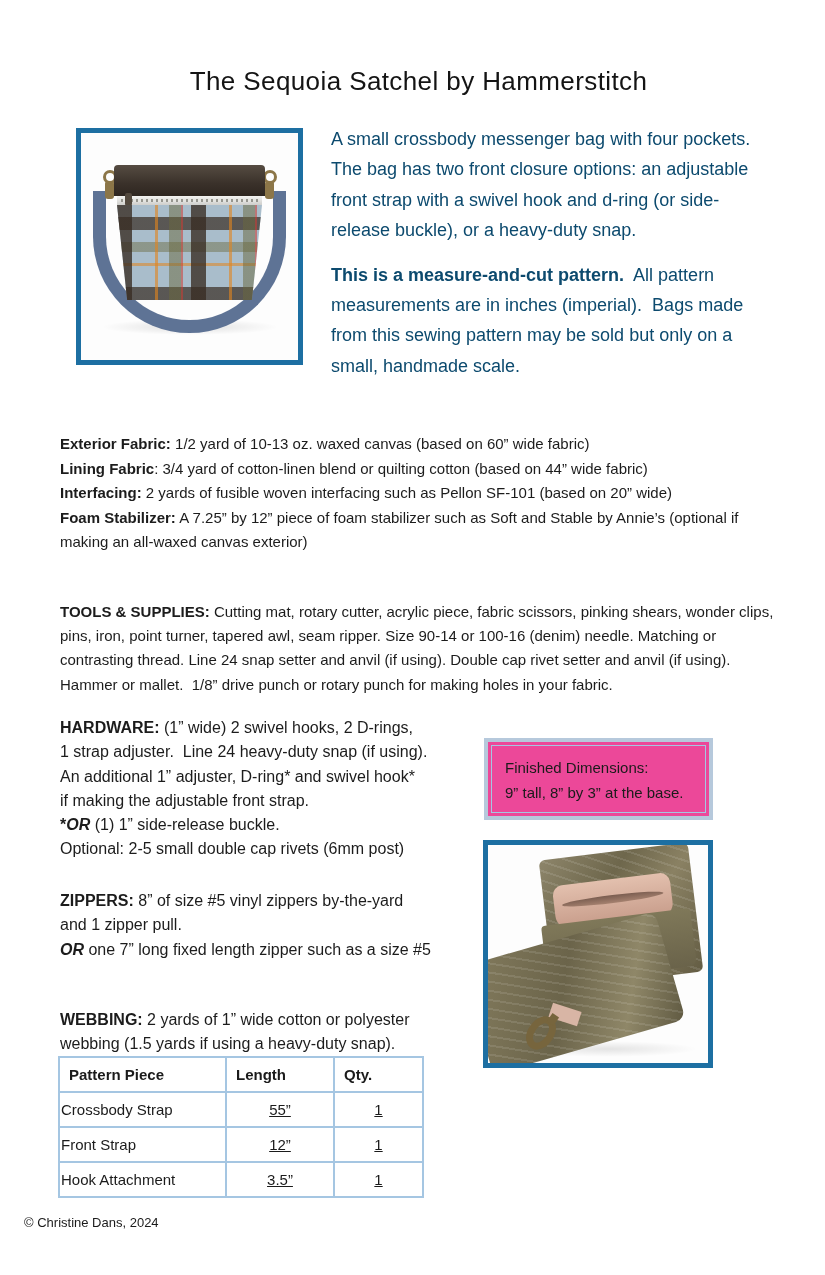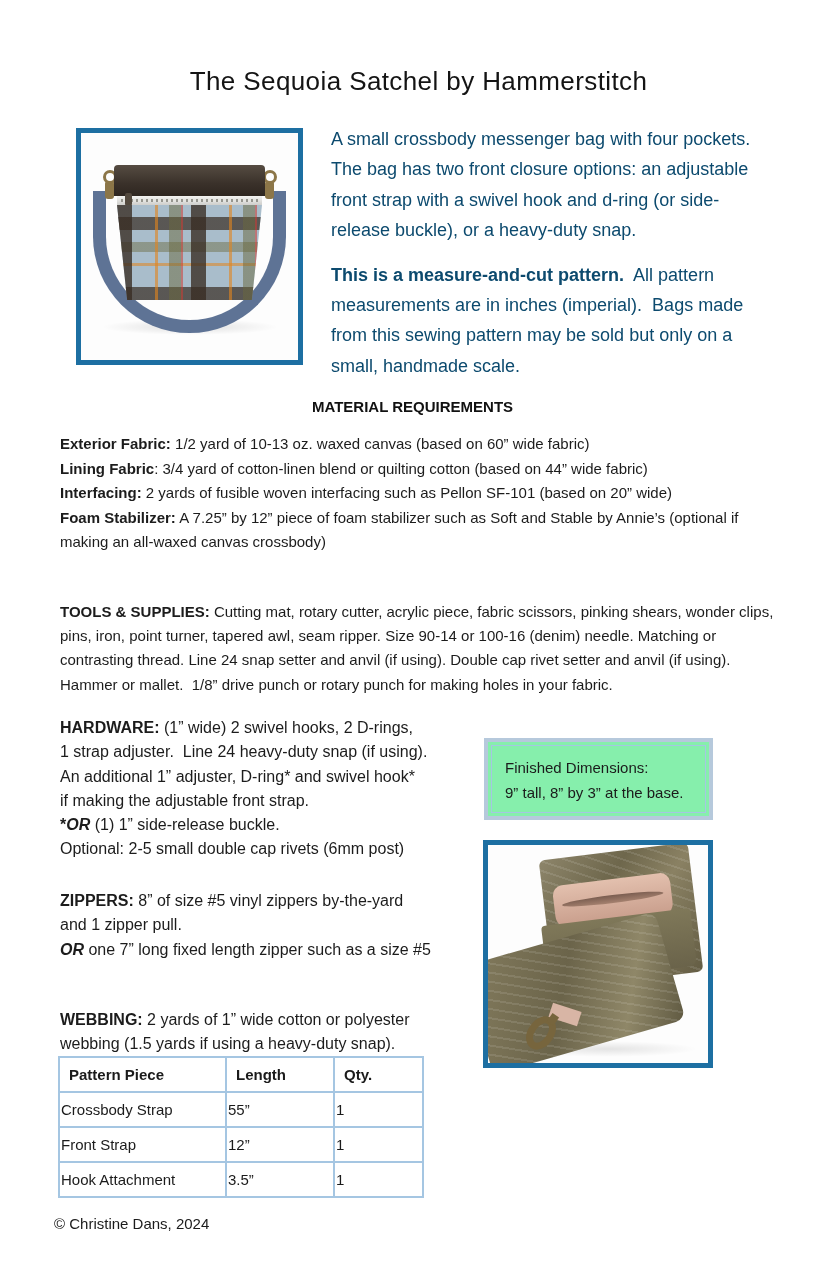--- a/index.html
+++ b/index.html
@@ -51,21 +51,21 @@
                font-size:15px;font-weight:bold;color:#111;}
 
   .materials{position:absolute;left:60px;top:432px;font-size:15px;line-height:24.6px;}
   .tools{position:absolute;left:60px;top:600px;font-size:15px;line-height:24.2px;}
   .hardware{position:absolute;left:60px;top:716px;font-size:16px;line-height:24.3px;}
   .zippers{position:absolute;left:60px;top:889px;font-size:16px;line-height:24.4px;}
   .webbing{position:absolute;left:60px;top:1008px;font-size:16px;line-height:24px;}
 
   
   .dims-box{position:absolute;left:484px;top:738px;width:229px;height:82px;box-sizing:border-box;
-            border:4px solid #b6c9dc;background:#86efac;padding:3px;}
+            border:4px solid #b6c9dc;background:#ec4899;padding:3px;}
   .dims-inner{width:100%;height:100%;box-sizing:border-box;border:1px solid #a5c6e2;
               padding:9px 0 0 13px;font-size:15px;line-height:25px;color:#1b1b1b;}
 
   
   .photo2{position:absolute;left:483px;top:840px;width:230px;height:228px;
           border:5px solid #1d6fa2;box-sizing:border-box;background:#fdfdfd;overflow:hidden;}
   .p2-shadow{position:absolute;left:30px;top:196px;width:180px;height:16px;
              background:radial-gradient(ellipse at center,rgba(0,0,0,0.10),rgba(0,0,0,0) 70%);}
   .p2-back{position:absolute;left:58px;top:6px;width:150px;height:130px;transform:rotate(-7deg);
            background:linear-gradient(130deg,#8d856a 0%,#6e674c 35%,#8a8163 60%,#635c43 100%);
@@ -85,24 +85,24 @@
   .p2-hook{position:absolute;left:40px;top:170px;width:26px;height:36px;box-sizing:border-box;
            border:7px solid #77653d;border-radius:50%/48%;transform:rotate(35deg);}
   .p2-hook::after{content:"";position:absolute;left:4px;top:-12px;width:8px;height:10px;background:#77653d;}
 
   
   .ctable{position:absolute;left:58px;top:1056px;border-collapse:collapse;table-layout:fixed;
           font-size:15px;color:#1b1b1b;}
   .ctable th,.ctable td{border:2px solid #a5c6e2;height:31px;overflow:hidden;}
   .ctable th{text-align:left;padding-left:9px;font-weight:bold;}
   .ctable td.l{text-align:left;}
-  .ctable td.c{}
+  .ctable td.c{text-align:center;text-decoration:underline;}
   .w1{width:155px;} .w2{width:96px;} .w3{width:77px;}
 
-  .footer-left{position:absolute;left:54px;top:1215px;font-size:15px;color:#1b1b1b;}
+  .footer-left{position:absolute;left:24px;top:1215px;font-size:13px;color:#1b1b1b;}
   .footer-right{position:absolute;right:41px;top:1286px;font-size:15px;color:#ef4444;}
 </style>
 </head>
 <body>
 
 <div class="page">
 
   <h1 class="title">The Sequoia Satchel by Hammerstitch</h1>
 
   <div class="photo1" title="plaid tweed crossbody bag with dark waxed canvas flap, zipper and blue webbing strap">
@@ -121,28 +121,27 @@
     <div class="ln">The bag has two front closure options: an adjustable</div>
     <div class="ln">front strap with a swivel hook and d-ring (or side-</div>
     <div class="ln">release buckle), or a heavy-duty snap.</div>
     <div class="gap"></div>
     <div class="ln"><span class="b">This is a measure-and-cut pattern.</span><span>  All pattern</span></div>
     <div class="ln">measurements are in inches (imperial).  Bags made</div>
     <div class="ln">from this sewing pattern may be sold but only on a</div>
     <div class="ln">small, handmade scale.</div>
   </div>
 
-  <div class="mat-heading">MATERIAL REQUIREMENTS</div>
 
   <div class="materials">
     <div class="ln"><span class="b">Exterior Fabric:</span><span> 1/2 yard of 10-13 oz. waxed canvas </span><span class="i">(based on 60” wide fabric)</span></div>
     <div class="ln"><span class="b">Lining Fabric</span><span>: 3/4 yard of cotton-linen blend or quilting cotton </span><span class="i">(based on 44” wide fabric)</span></div>
     <div class="ln"><span class="b">Interfacing:</span><span> 2 yards of fusible woven interfacing such as Pellon SF-101 </span><span class="i">(based on 20” wide)</span></div>
     <div class="ln"><span class="b">Foam Stabilizer:</span><span> A 7.25” by 12” piece of foam stabilizer such as Soft and Stable by Annie’s (optional if</span></div>
-    <div class="ln"><span>making an all-waxed canvas crossbody)</span></div>
+    <div class="ln"><span>making an all-waxed canvas exterior)</span></div>
   </div>
 
   <div class="tools">
     <div class="ln"><span class="b">TOOLS &amp; SUPPLIES:</span><span> Cutting mat, rotary cutter, acrylic piece, fabric scissors, pinking shears, wonder clips,</span></div>
     <div class="ln">pins, iron, point turner, tapered awl, seam ripper. Size 90-14 or 100-16 (denim) needle. Matching or</div>
     <div class="ln"><span>contrasting thread. Line 24 snap setter and anvil </span><span class="i">(if using)</span><span>. Double cap rivet setter and anvil </span><span class="i">(if using)</span><span>.</span></div>
     <div class="ln">Hammer or mallet.  1/8” drive punch or rotary punch for making holes in your fabric.</div>
   </div>
 
   <div class="hardware">

